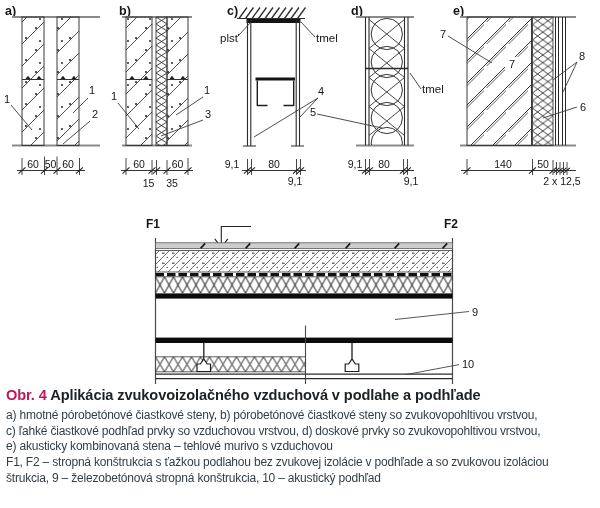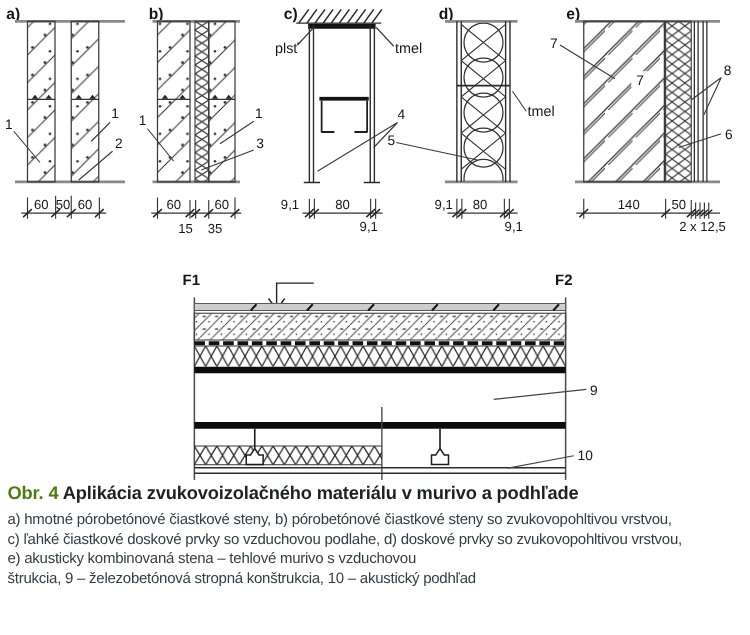--- a/index.html
+++ b/index.html
@@ -8,21 +8,21 @@
   svg { position:absolute; left:0; top:0; }
   svg text { font-family:"Liberation Sans","DejaVu Sans",sans-serif; fill:#161616; }
   .t-lbl  { font-size:12.5px; font-weight:bold; }
   .t-num  { font-size:11px; }
   .t-dim  { font-size:10.5px; }
   .t-ann  { font-size:11.5px; }
   .t-mark { font-size:12px; font-weight:bold; }
   .caption { position:absolute; left:6px; top:387px; width:592px; color:#323e45; }
   .cap-title { font-size:14.6px; font-weight:bold; color:#1d2124; letter-spacing:-0.1px;
                margin-bottom:5px; white-space:nowrap; }
-  .fig-label { color:#4d7c0f;margin-top:16px; }
+  .fig-label { color:#be185d;margin-top:16px; }
   .cap-line { font-size:12px; line-height:15.7px; letter-spacing:-0.2px; white-space:nowrap; }
 </style>
 </head>
 <body>
 
 <div class="page">
 
 <svg width="600" height="385" viewBox="0 0 600 385">
   <defs>
     <pattern id="pWall" patternUnits="userSpaceOnUse" width="22" height="22">
@@ -196,19 +196,20 @@
     <path d="M352,343 V358.5" stroke="#1e1e1e" stroke-width="1.3" fill="none"></path>
     <path d="M345.2,371.5 H358.8 V364 H355.4 L352,358.8 L348.6,364 H345.2 Z" fill="#ffffff" stroke="#1e1e1e" stroke-width="1.2"></path>
     <path d="M155.5,374.2 H452.5 M155.5,378.6 H452.5" stroke="#2c2c2c" stroke-width="1.2" fill="none"></path>
     <path d="M395,319.5 L469,311.5 M406,374.6 L459,364.6" stroke="#444" stroke-width="0.9" fill="none"></path>
     <text class="t-num" x="472" y="316">9</text>
     <text class="t-num" x="462" y="368">10</text>
   </g>
 </svg>
 
   <div class="caption">
-    <div class="cap-title"><span class="fig-label">Obr. 4</span> <span>Aplikácia zvukovoizolačného materiálu v murivo a podhľade</span></div>
+    <div class="cap-title"><span class="fig-label">Obr. 4</span> <span>Aplikácia zvukovoizolačného vzduchová v podlahe a podhľade</span></div>
     <div class="cap-line">a) hmotné pórobetónové čiastkové steny, b) pórobetónové čiastkové steny so zvukovopohltivou vrstvou,</div>
-    <div class="cap-line">c) ľahké čiastkové doskové prvky so vzduchovou podlahe, d) doskové prvky so zvukovopohltivou vrstvou,</div>
+    <div class="cap-line">c) ľahké čiastkové podhľad prvky so vzduchovou vrstvou, d) doskové prvky so zvukovopohltivou vrstvou,</div>
     <div class="cap-line">e) akusticky kombinovaná stena – tehlové murivo s vzduchovou</div>
+    <div class="cap-line">F1, F2 – stropná konštrukcia s ťažkou podlahou bez zvukovej izolácie v podhľade a so zvukovou izoláciou</div>
     <div class="cap-line">štrukcia, 9 – železobetónová stropná konštrukcia, 10 – akustický podhľad</div>
   </div>
 </div>
 
 </body></html>

